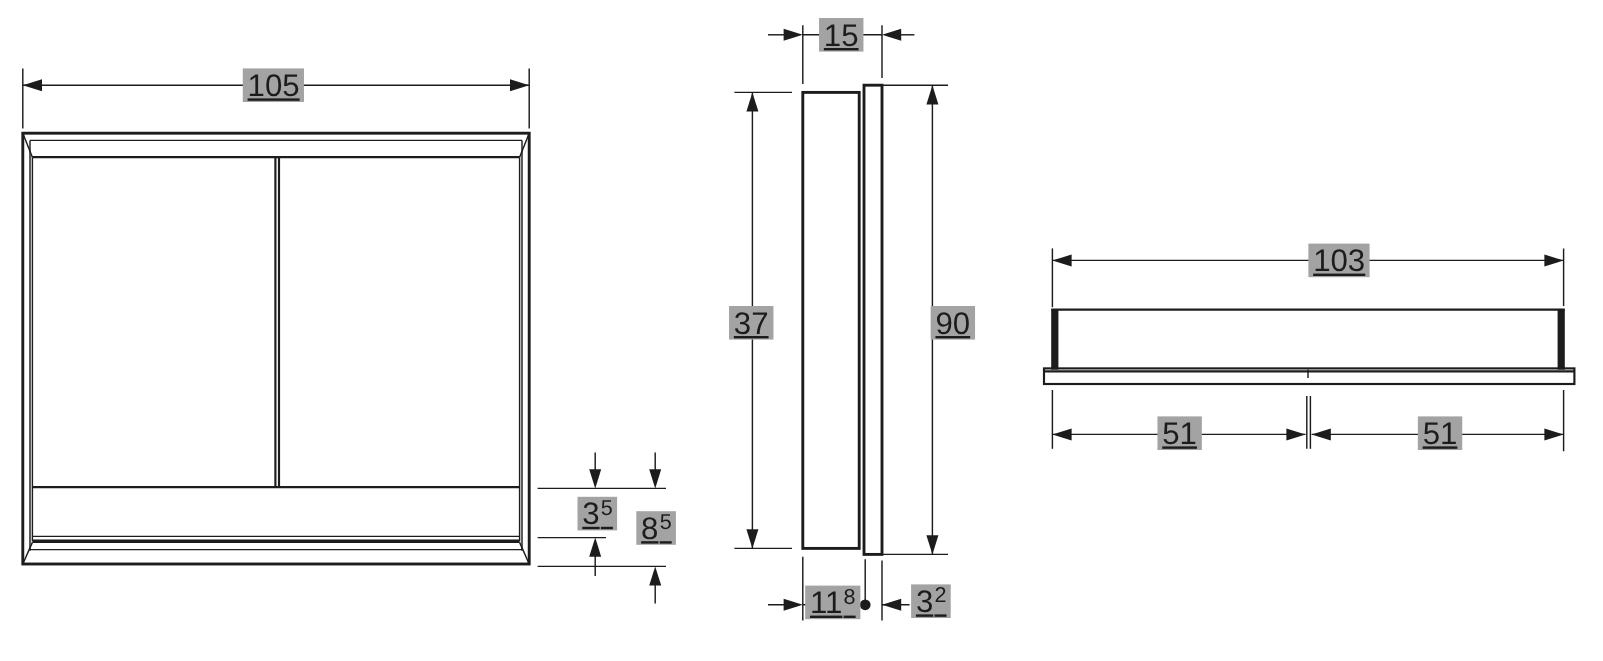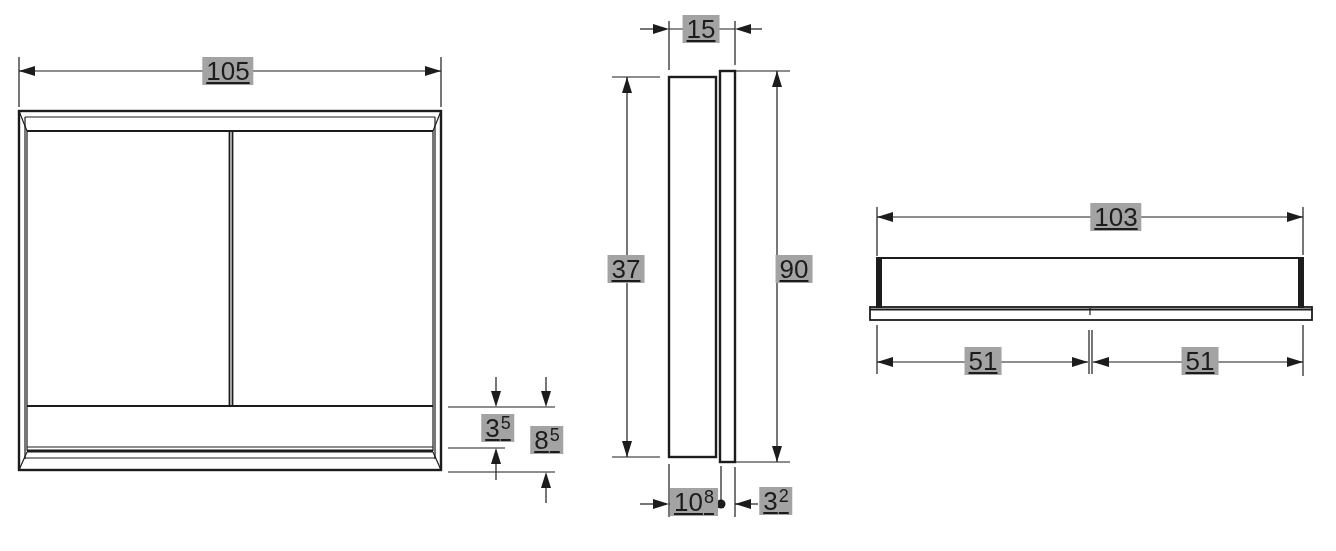--- a/index.html
+++ b/index.html
@@ -170,21 +170,21 @@
     <span>8</span><span class="sup">5</span>
   </div>
 
   <div class="dim-label" style="left:701px;top:29px">15</div>
 
   <div class="dim-label" style="left:626px;top:269px">37</div>
 
   <div class="dim-label" style="left:794px;top:269px">90</div>
 
   <div class="dim-label" style="left:694px;top:502px">
-    <span>10</span><span class="sup">8</span>
+    <span>11</span><span class="sup">8</span>
   </div>
 
   <div class="dim-label" style="left:776px;top:501px">
     <span>3</span><span class="sup">2</span>
   </div>
 
   <div class="dim-label" style="left:1116px;top:217px">103</div>
 
   <div class="dim-label" style="left:983px;top:361px">51</div>
 

